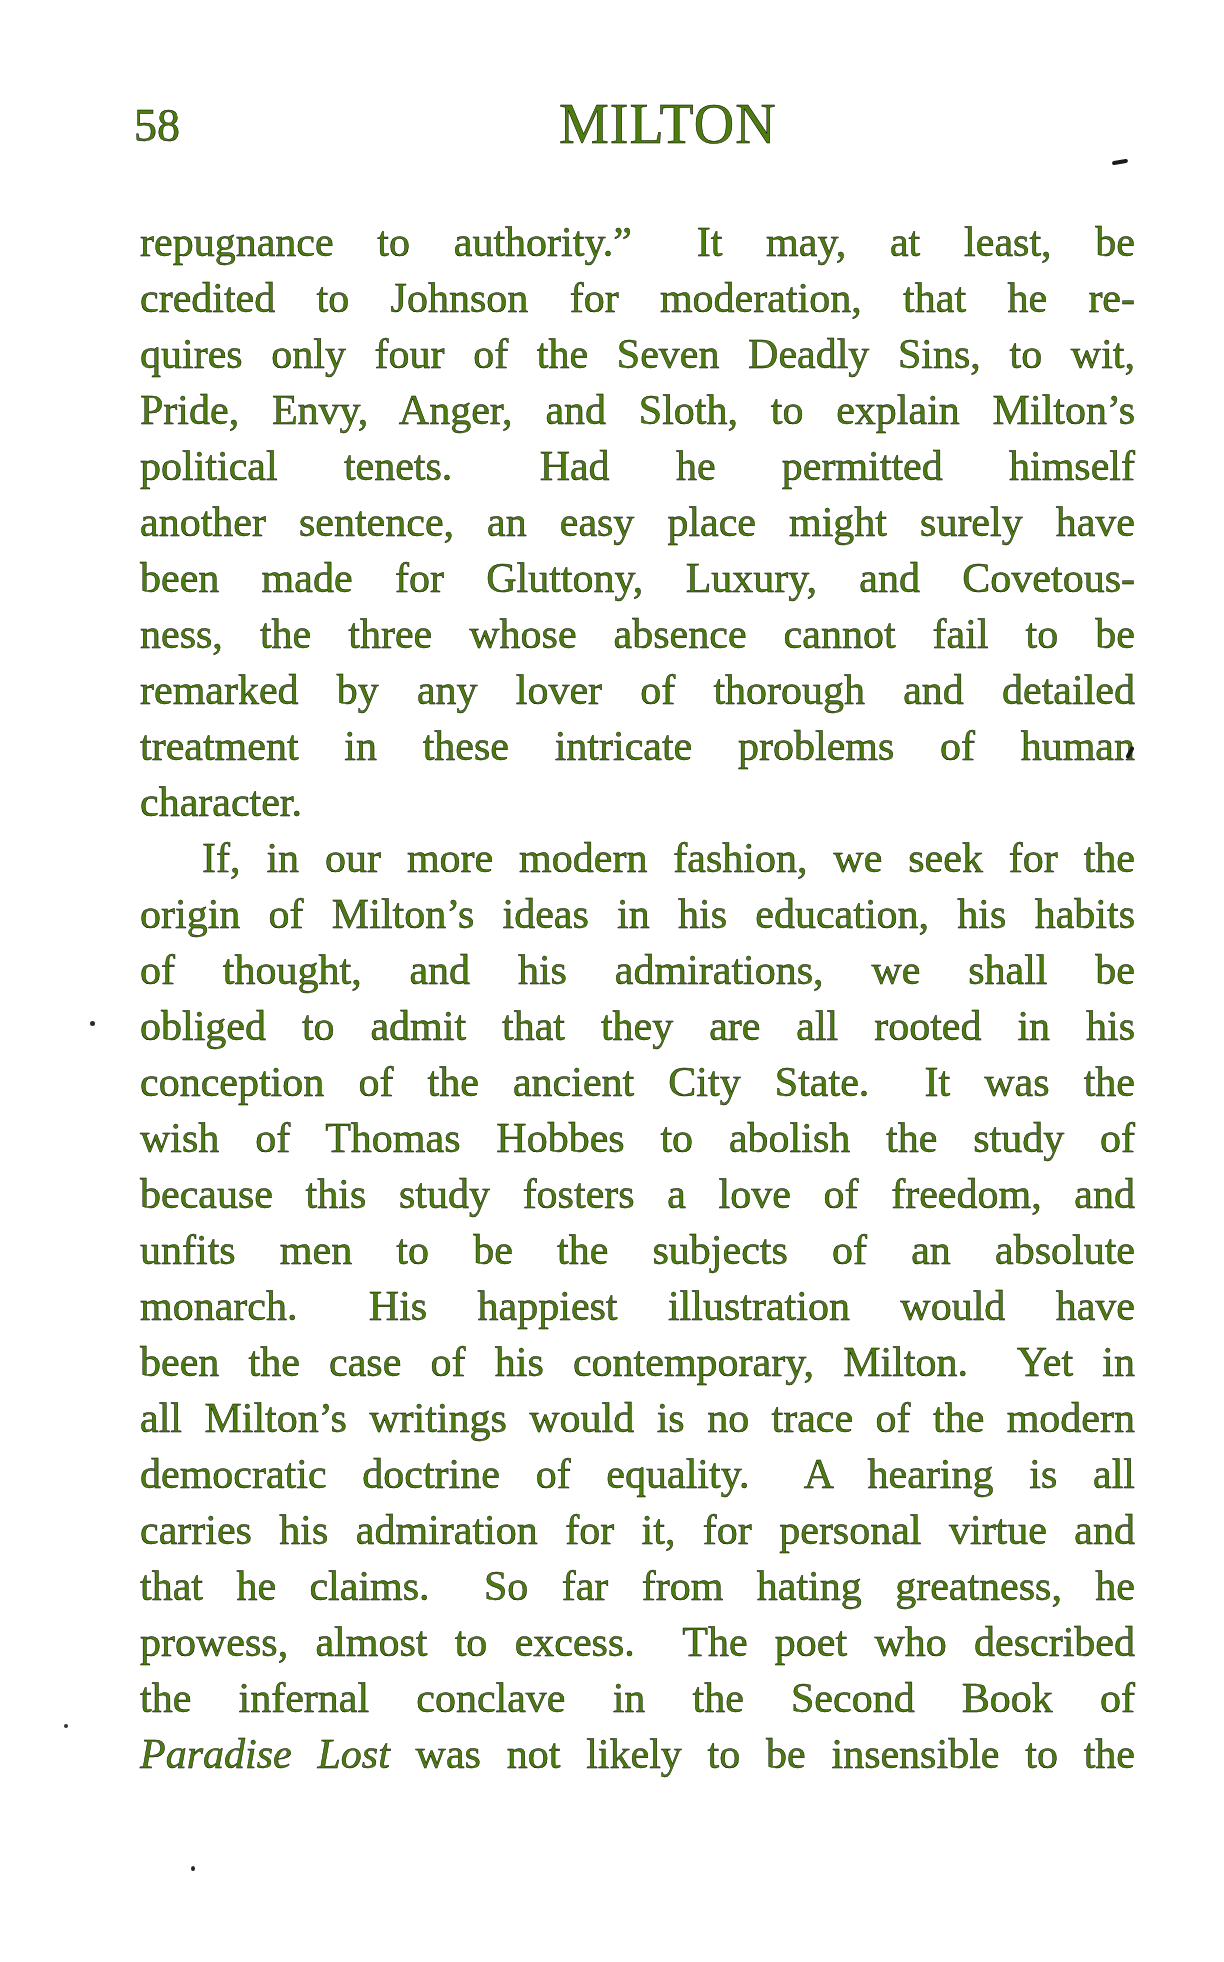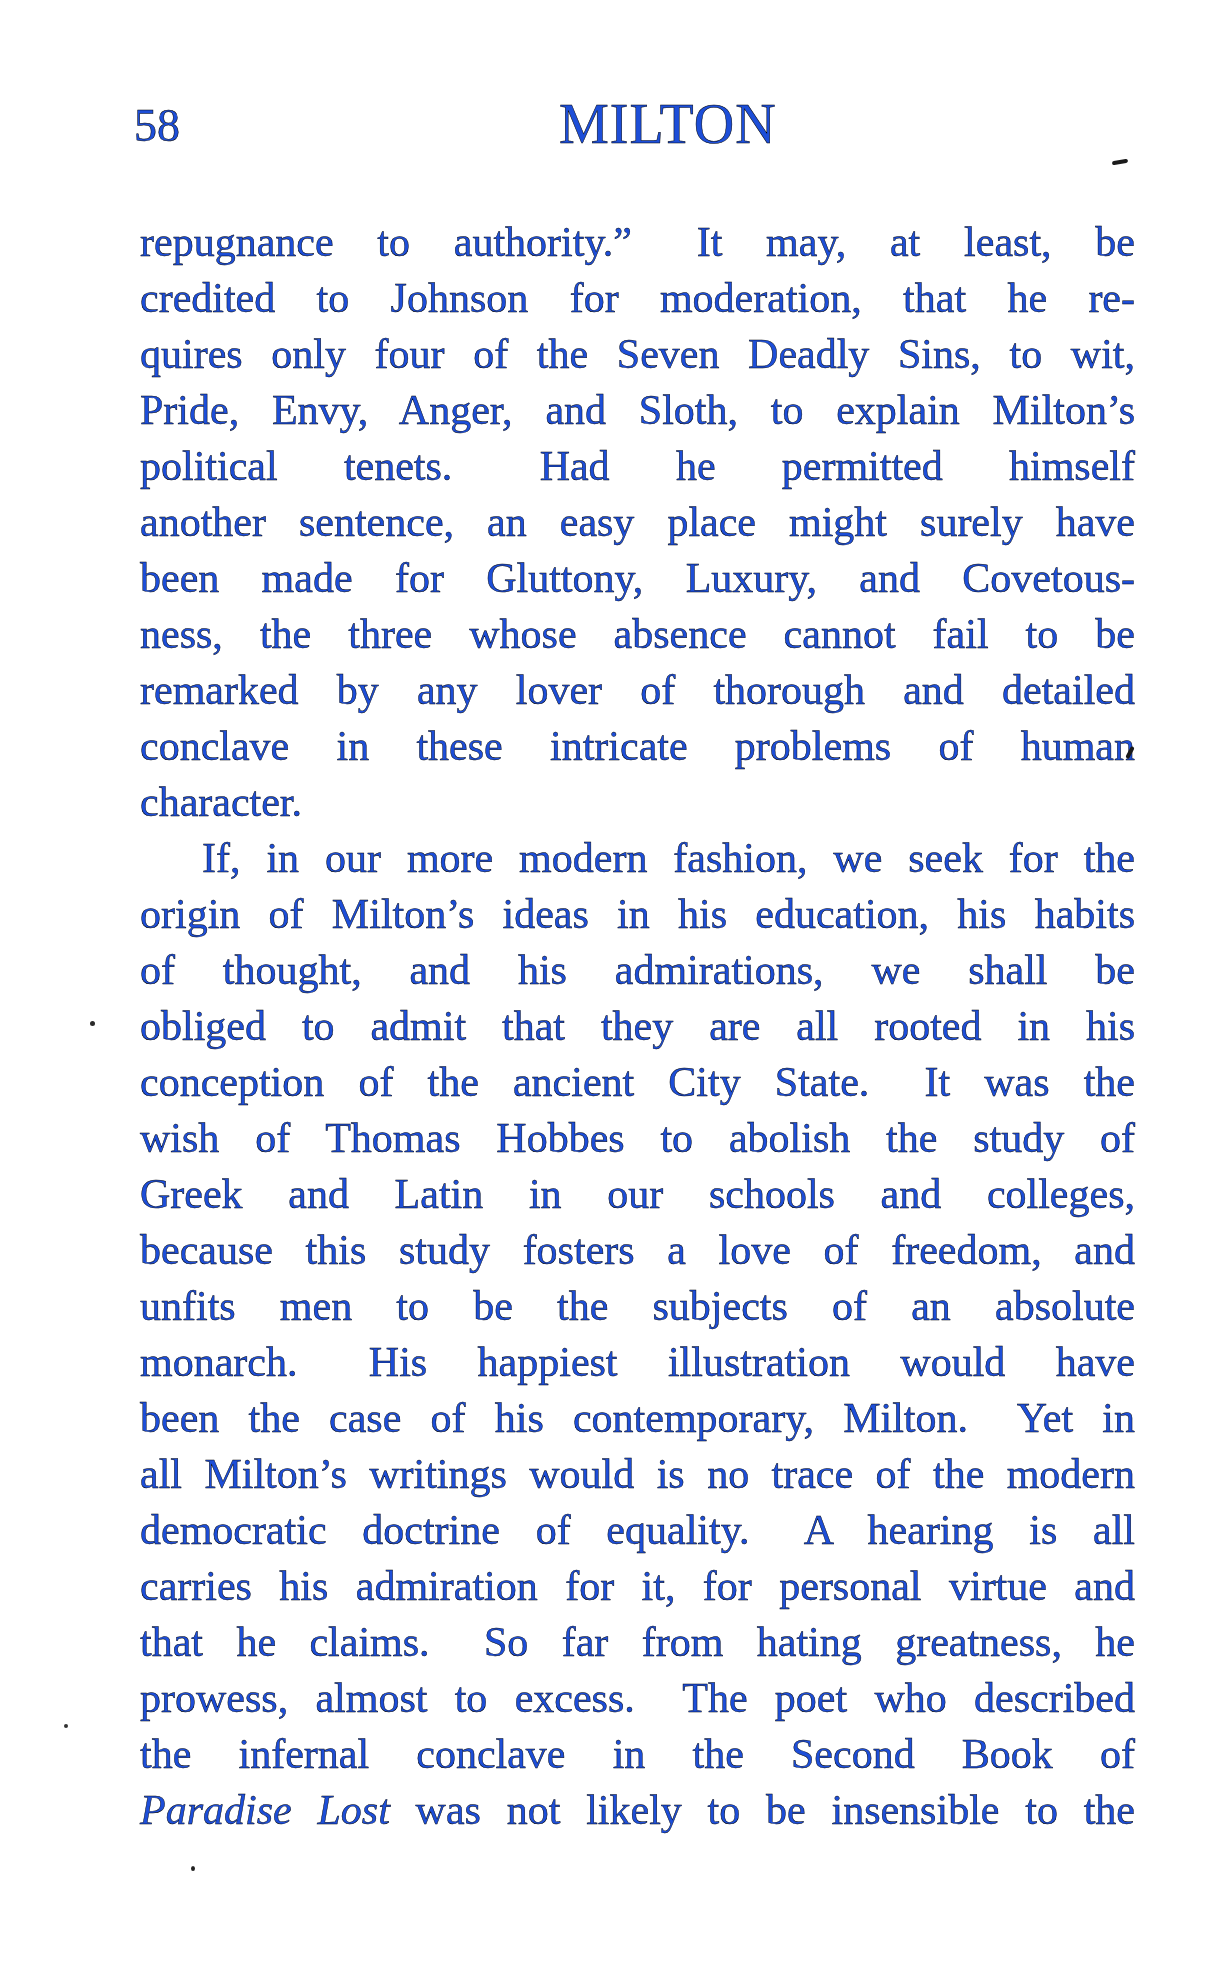--- a/index.html
+++ b/index.html
@@ -7,21 +7,21 @@
     padding: 0;
     background: #ffffff;
   }
   .sheet {
     position: relative;
     width: 1224px;
     height: 1962px;
     background: #ffffff;
     overflow: hidden;
     font-family: "Liberation Serif", "DejaVu Serif", serif;
-    color: #1d4ed8;
+    color: #4d7c0f;
   }
   .pagenum {
     position: absolute;
     left: 134px;
     top: 102px;
     font-size: 46px;
     line-height: 48px;
     -webkit-text-stroke: 0.5px #000;
   }
   .running-head {
@@ -96,30 +96,29 @@
 
     <div class="line">repugnance to authority.”  It may, at least, be</div>
     <div class="line">credited to Johnson for moderation, that he re-</div>
     <div class="line">quires only four of the Seven Deadly Sins, to wit,</div>
     <div class="line">Pride, Envy, Anger, and Sloth, to explain Milton’s</div>
     <div class="line">political tenets.  Had he permitted himself</div>
     <div class="line">another sentence, an easy place might surely have</div>
     <div class="line">been made for Gluttony, Luxury, and Covetous-</div>
     <div class="line">ness, the three whose absence cannot fail to be</div>
     <div class="line">remarked by any lover of thorough and detailed</div>
-    <div class="line">conclave in these intricate problems of human</div>
+    <div class="line">treatment in these intricate problems of human</div>
     <div class="line flush-last">character.</div>
 
     <div class="line indent">If, in our more modern fashion, we seek for the</div>
     <div class="line">origin of Milton’s ideas in his education, his habits</div>
     <div class="line">of thought, and his admirations, we shall be</div>
     <div class="line">obliged to admit that they are all rooted in his</div>
     <div class="line">conception of the ancient City State.  It was the</div>
     <div class="line">wish of Thomas Hobbes to abolish the study of</div>
-    <div class="line">Greek and Latin in our schools and colleges,</div>
     <div class="line">because this study fosters a love of freedom, and</div>
     <div class="line">unfits men to be the subjects of an absolute</div>
     <div class="line">monarch.  His happiest illustration would have</div>
     <div class="line">been the case of his contemporary, Milton.  Yet in</div>
     <div class="line">all Milton’s writings would is no trace of the modern</div>
     <div class="line">democratic doctrine of equality.  A hearing is all</div>
     <div class="line">carries his admiration for it, for personal virtue and</div>
     <div class="line">that he claims.  So far from hating greatness, he</div>
     <div class="line">prowess, almost to excess.  The poet who described</div>
     <div class="line">the infernal conclave in the Second Book of</div>

